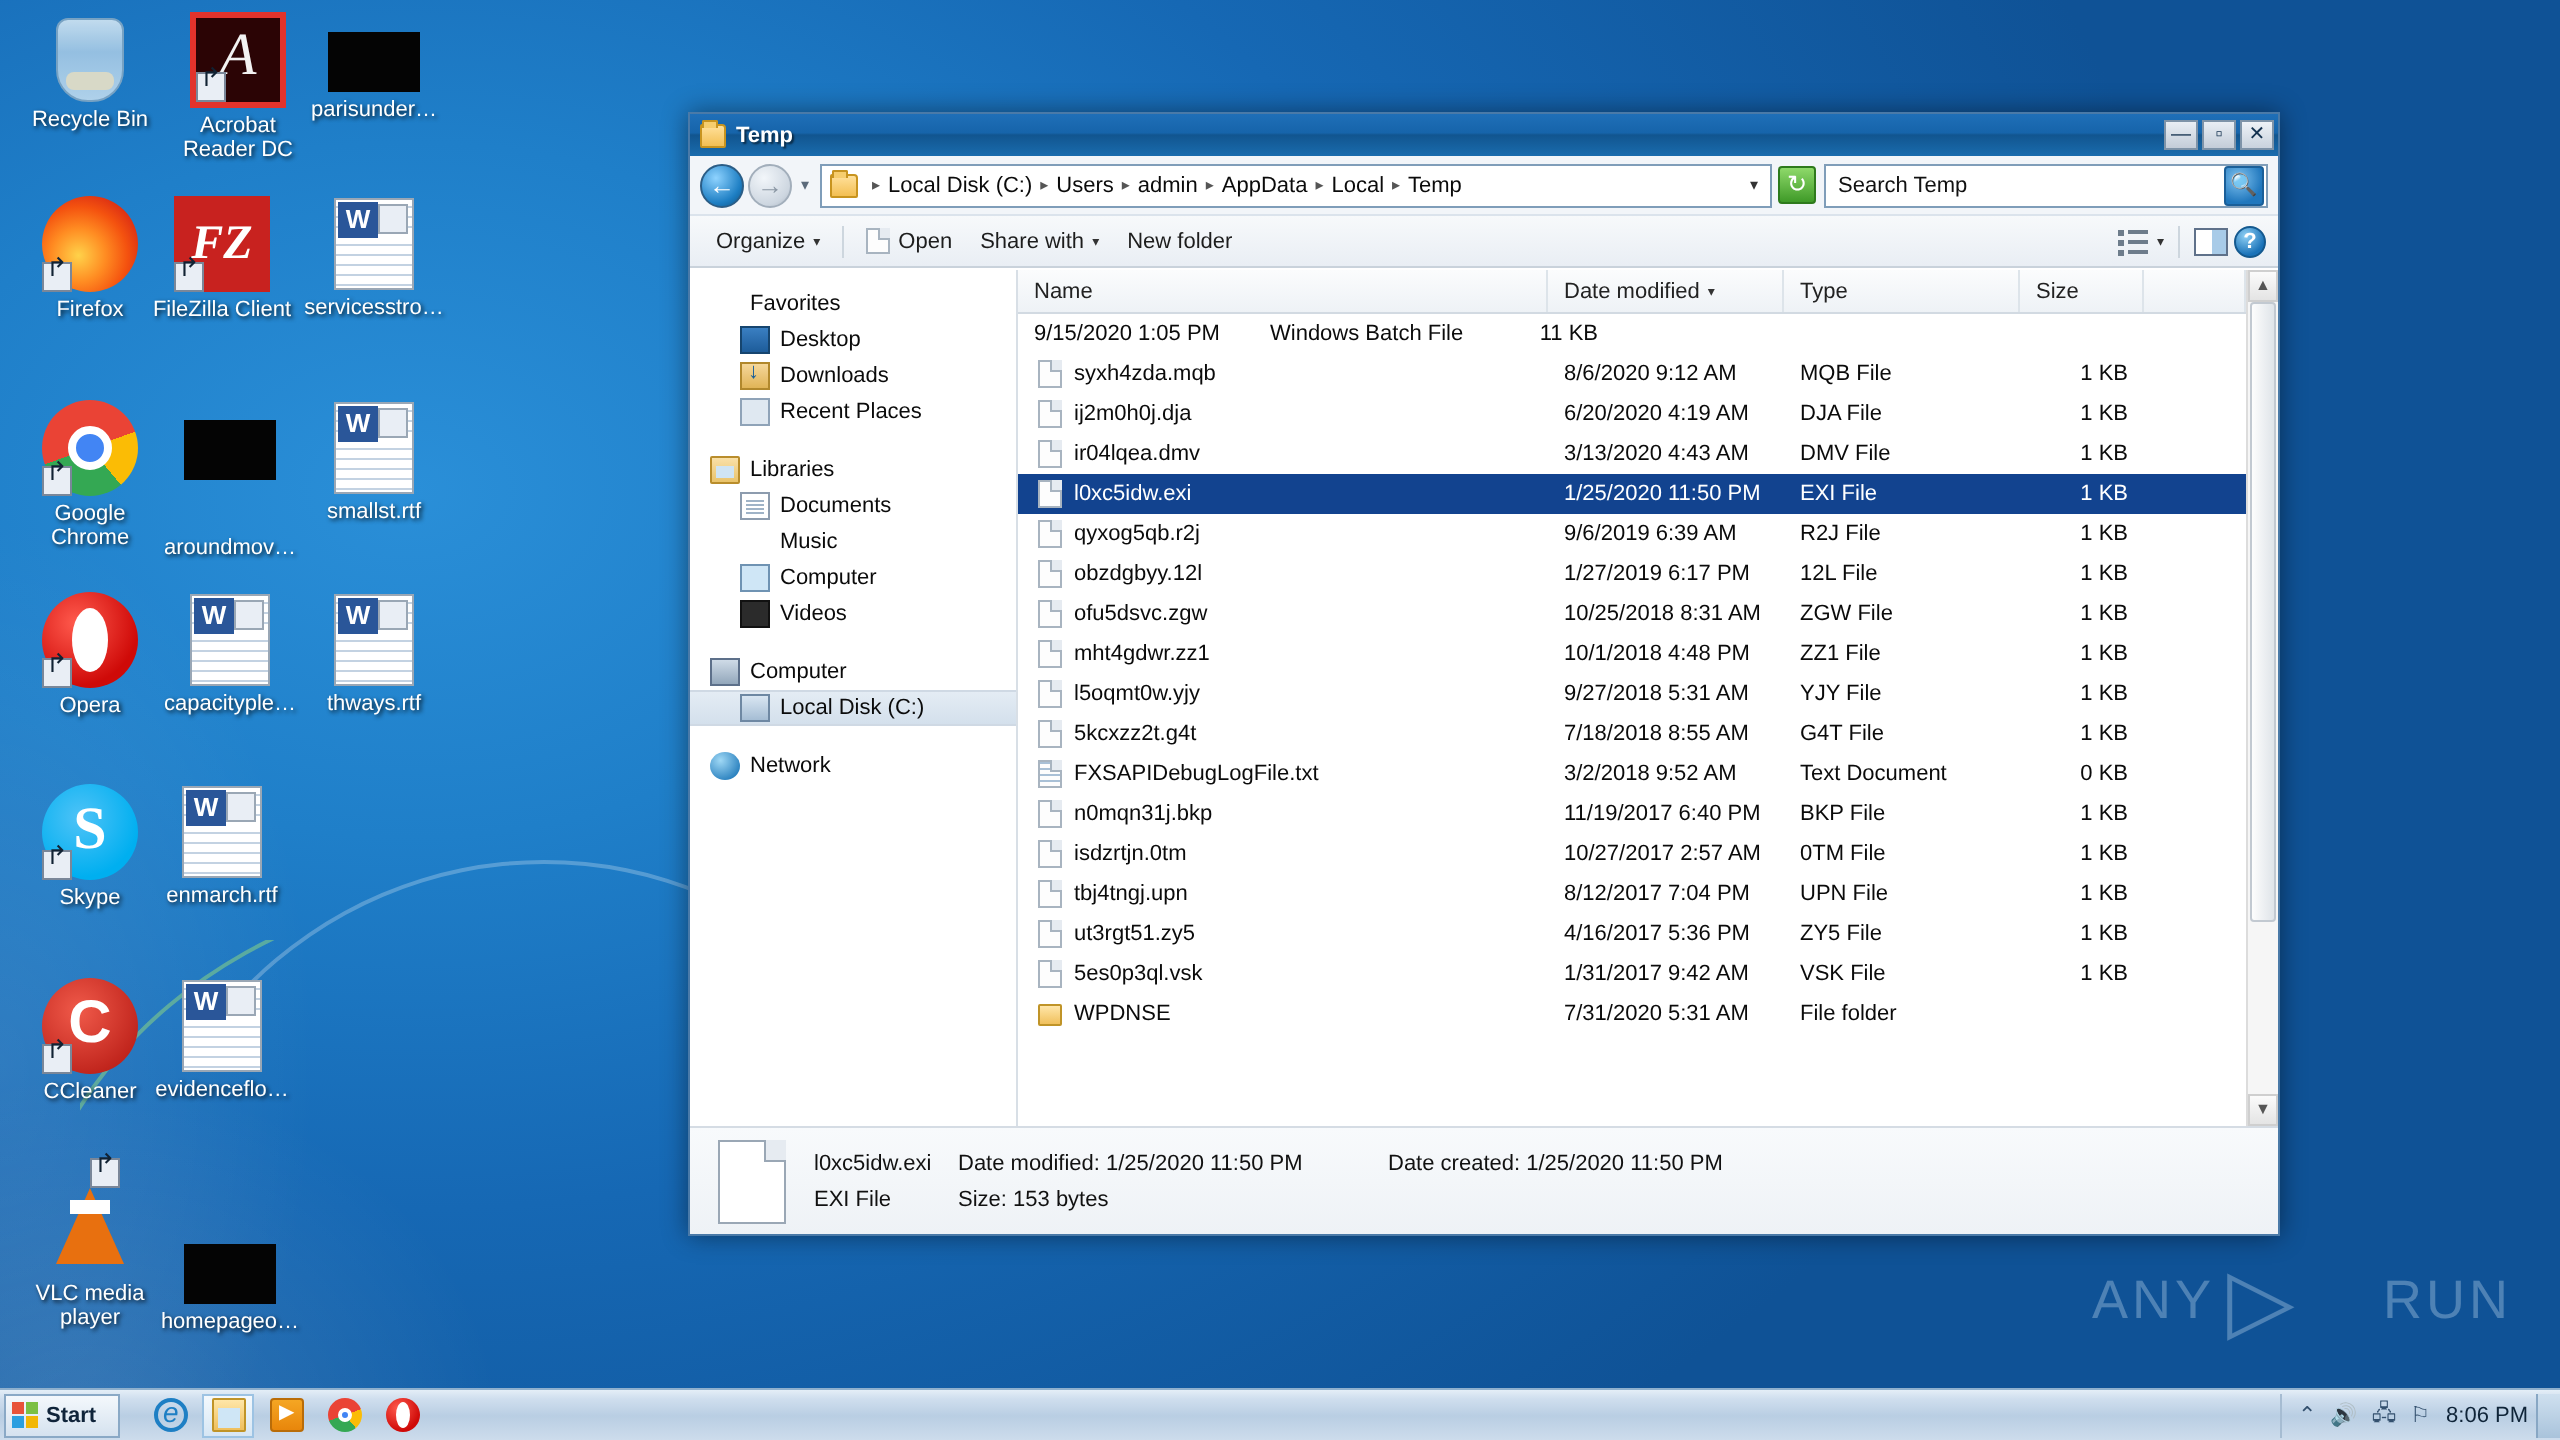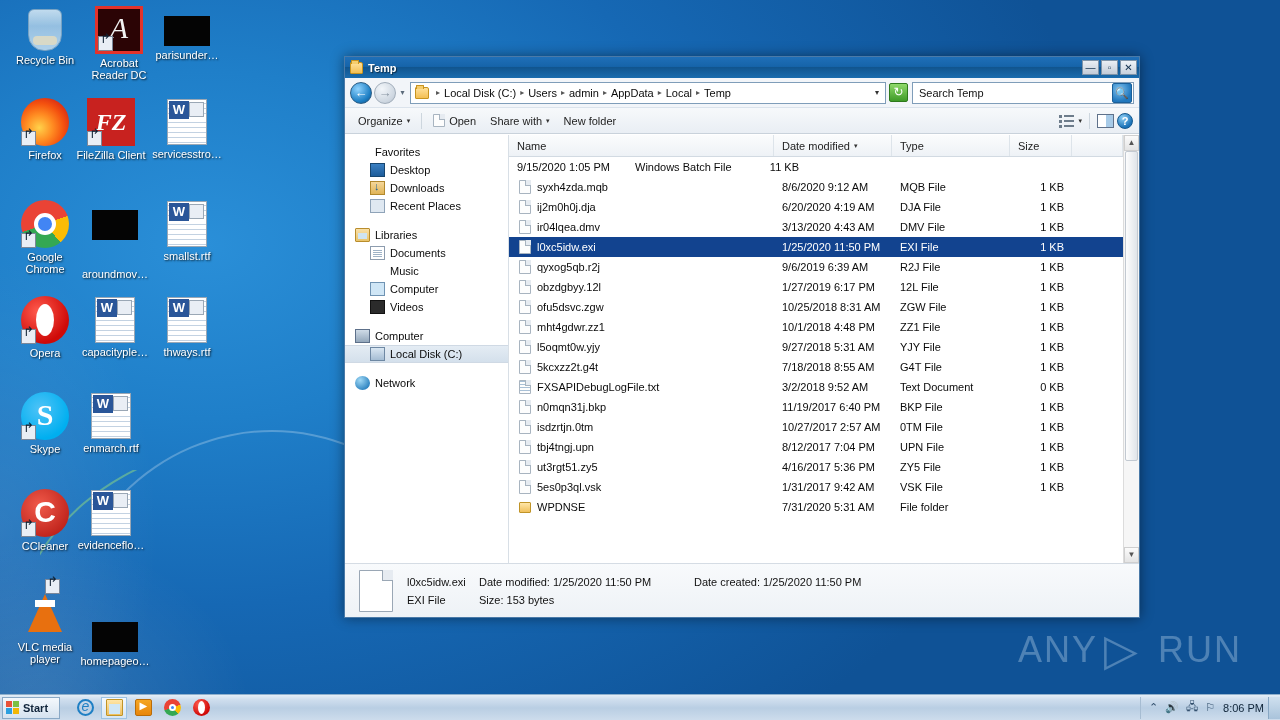--- a/index.html
+++ b/index.html
@@ -209,21 +209,21 @@
       display:flex; flex-direction:column; }
   .sb-btn { height:16px; background:linear-gradient(180deg,#fbfbfb,#e4e4e4); border:1px solid #cfcfcf;
       font-size:8px; line-height:14px; text-align:center; color:#555; }
   .sb-track { flex:1; background:#f6f6f6; position:relative; }
   .sb-thumb { position:absolute; left:1px; right:1px; top:0; height:310px;
       background:linear-gradient(90deg,#fdfdfd,#dfe4e9); border:1px solid #c2c9d1; border-radius:2px; }
 
   
   #watermark { position:absolute; left:1018px; top:622px; width:238px; height:56px;
       display:flex; align-items:center; gap:6px; opacity:.30; pointer-events:none; }
-  #watermark .wm-txt { color:#dff0ff; font-size:36px; letter-spacing:2px; font-weight:normal; }
+  #watermark .wm-txt { color:#dff0ff; font-size:27px; letter-spacing:2px; font-weight:normal;margin-left:28px; }
   #watermark .wm-play { width:48px; height:44px; position:relative; }
   #watermark .wm-play::before { content:""; position:absolute; left:6px; top:2px; width:0; height:0;
       border-top:20px solid transparent; border-bottom:20px solid transparent; border-left:34px solid transparent;
       box-shadow:none; }
   #watermark .wm-play::after { content:"▷"; position:absolute; left:0; top:-4px; font-size:44px; color:#dff0ff; }
 
   
   #taskbar { position:absolute; left:0; bottom:0; width:1280px; height:26px;
       background:linear-gradient(180deg,#e4eef7 0%,#cfdeee 18%,#b9cee3 52%,#cddcec 100%);
       border-top:1px solid #8fb0cd; display:flex; align-items:center; }

